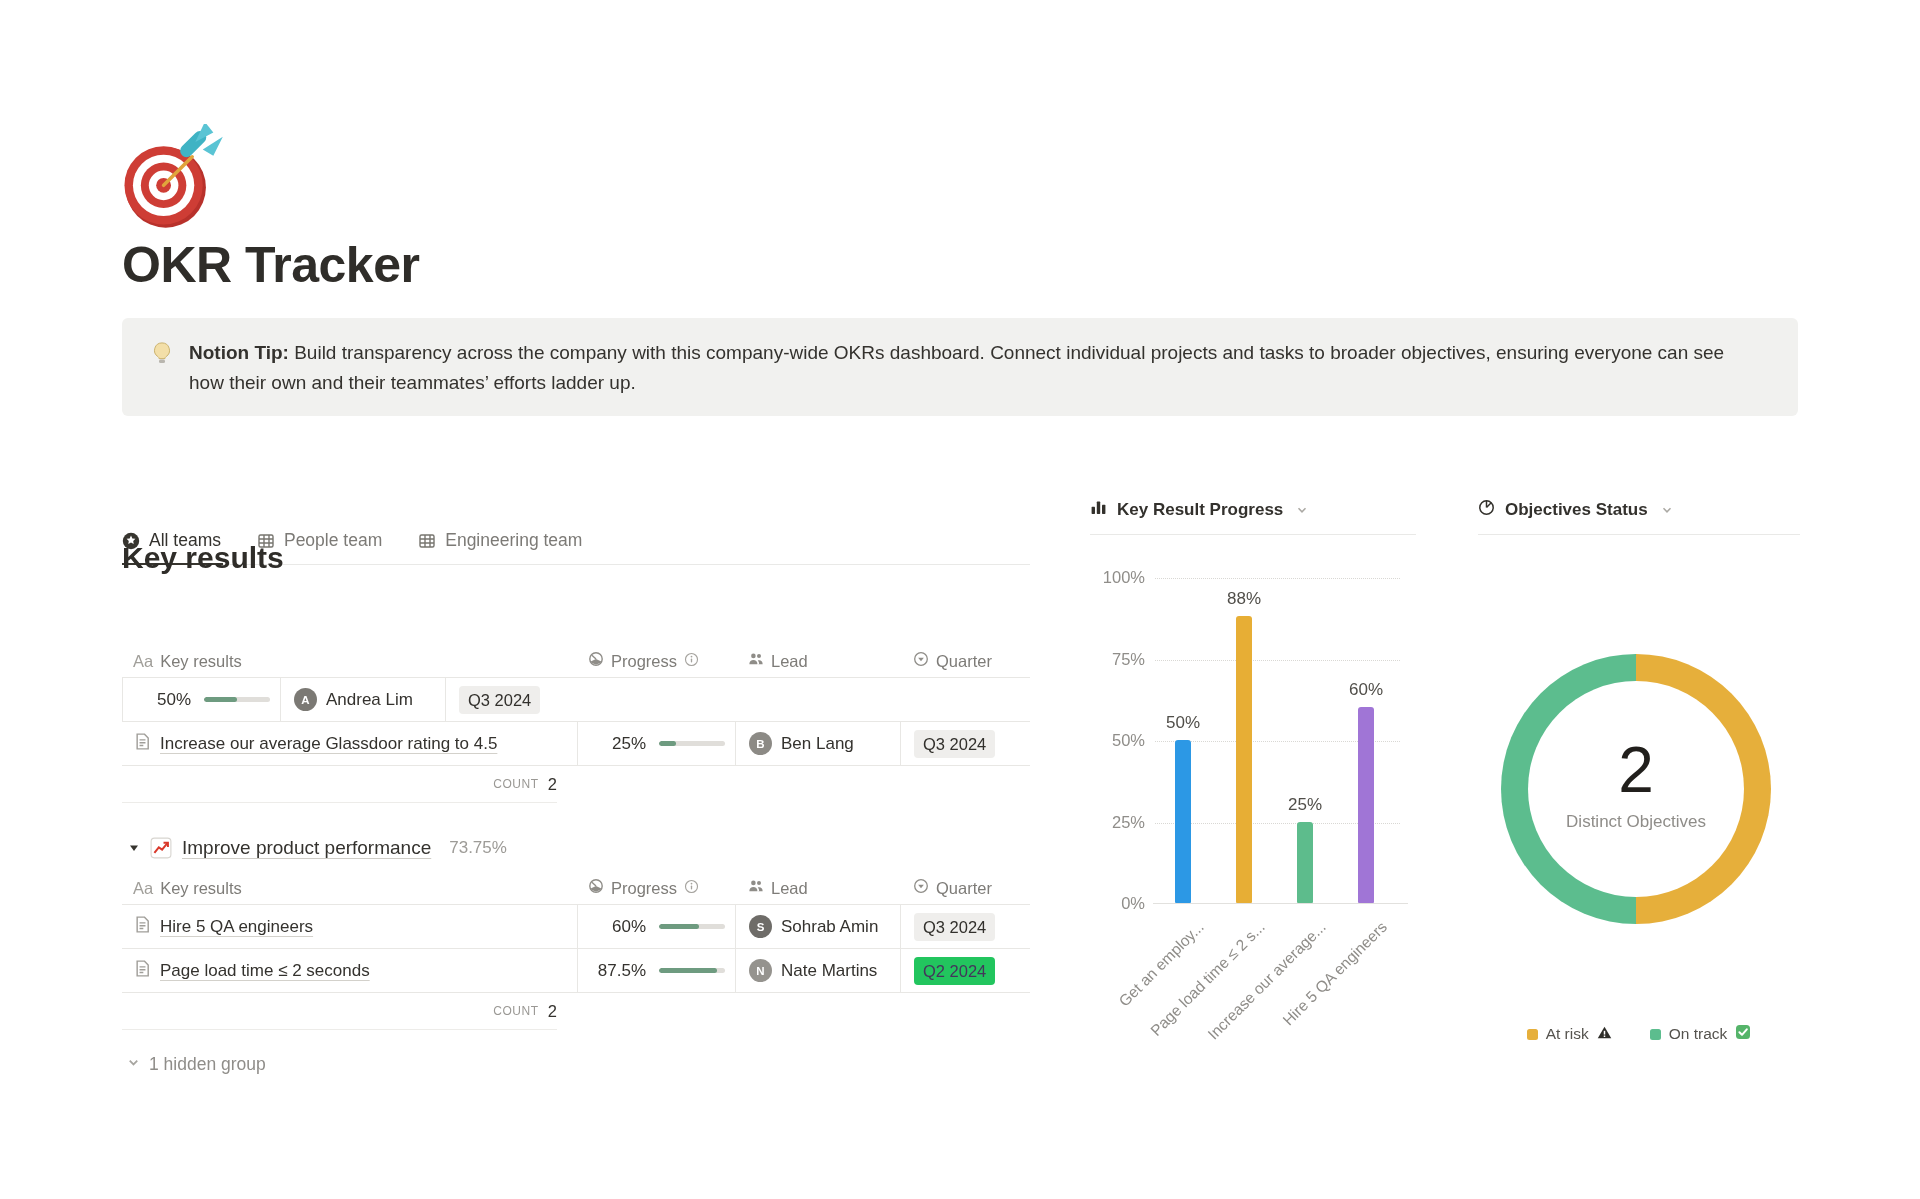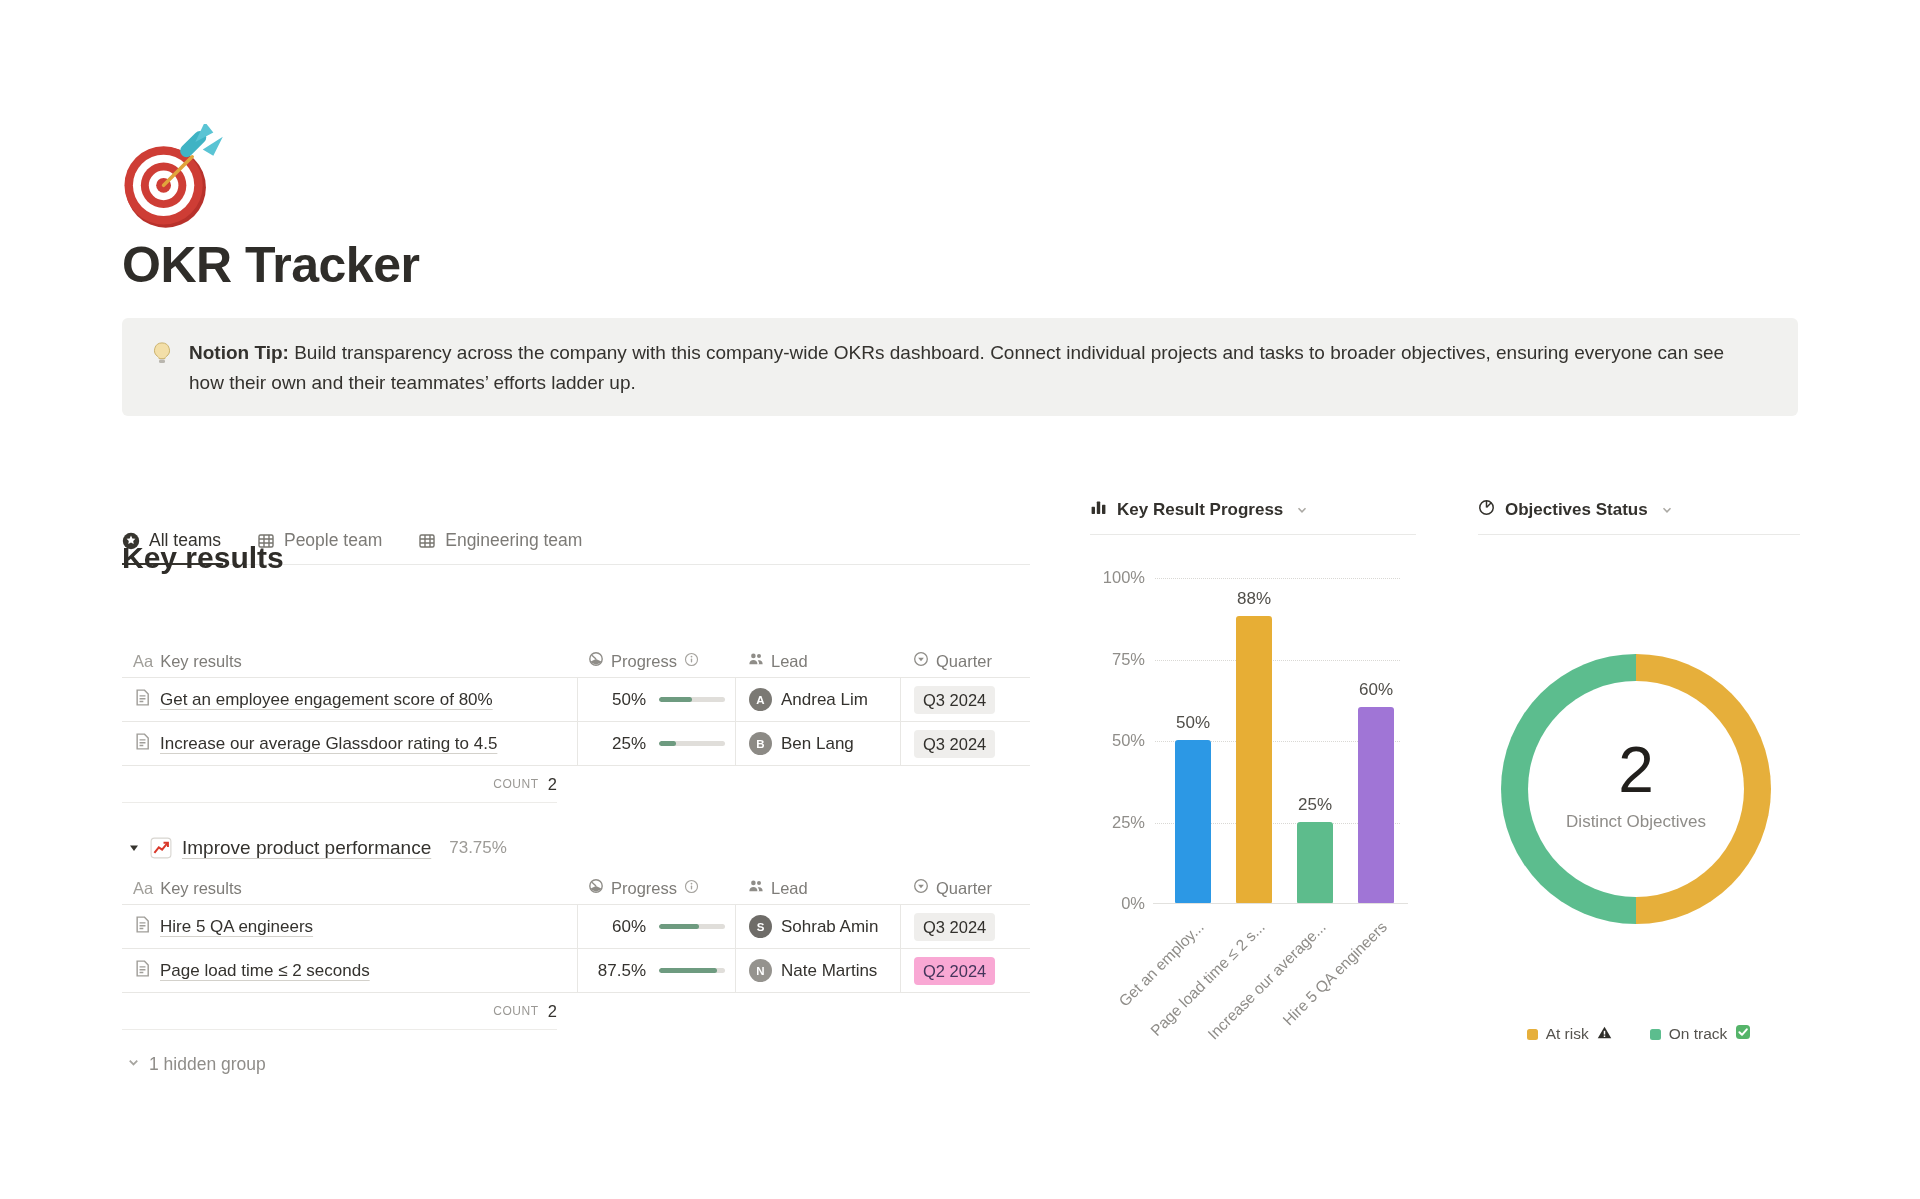--- a/index.html
+++ b/index.html
@@ -66,21 +66,21 @@
   .chart-head { display:flex; align-items:center; gap:10px; padding-bottom:13px; border-bottom:1px solid #E9E9E7; font-size:17px; font-weight:600; color:#33312D; }
   .chart-head .chev { margin-left:2px; display:flex; }
   #bar-head { left:1090px; top:499px; width:326px; }
   #donut-head { left:1478px; top:499px; width:322px; }
 
   
   #plot { left:1155px; top:578px; width:245px; height:326px; }
   .gridline { position:absolute; left:0; width:100%; height:0; border-top:1px dotted #D9D8D4; }
   .axis-zero { position:absolute; left:-2px; bottom:0; width:104%; height:1px; background:#E2E1DE; }
   .ytick { position:absolute; width:60px; text-align:right; font-size:16.5px; color:#8F8D89; }
-  .bar { position:absolute; bottom:1px; width:36px; border-radius:3px 3px 1px 1px; cursor:pointer; }
+  .bar { position:absolute; bottom:1px; width:16px; border-radius:3px 3px 1px 1px; cursor:pointer; }
   .bar-label { position:absolute; bottom:calc(100% + 7px); left:50%; transform:translateX(-50%); font-size:17px; color:#504E49; white-space:nowrap; }
   .xlabel { position:absolute; top:340px; width:170px; text-align:right; font-size:15.5px; color:#8F8D89; white-space:nowrap;
             transform:rotate(-45deg); transform-origin:100% 0; }
 
   
   #donut { left:1501px; top:654px; width:270px; height:270px; border-radius:50%; }
   #donut .hole { position:absolute; inset:27px; background:#fff; border-radius:50%; display:flex; flex-direction:column; align-items:center; justify-content:center; }
   .donut-num { font-size:64px; font-weight:500; color:#211F1C; line-height:1; margin-top:-8px; }
   .donut-sub { font-size:17px; color:#8F8D89; margin-top:10px; }
   #donut-legend { left:1478px; top:1024px; width:322px; display:flex; justify-content:center; gap:38px; }
@@ -191,29 +191,20 @@
           <svg width="16" height="16" viewBox="0 0 16 16">
               <circle cx="8" cy="8" r="6.3" fill="none" stroke="#8F8D88" stroke-width="1.3"></circle>
               <path d="M5.2 6.7h5.6L8 10.3z" fill="#8F8D88"></path>
             </svg>
         </span>
         <span>Quarter</span>
       </div>
     </div>
 
     <div class="trow data">
-      <div class="col-name">
-        <span>
-          <svg width="19" height="19" viewBox="0 0 16 16" fill="none" stroke="#A09E99" stroke-width="1.2">
-              <path d="M3.5 1.8h6.2L12.8 5v9.2H3.5z" fill="#fff"></path>
-              <path d="M5.5 6.6h5M5.5 9h5M5.5 11.4h3.2"></path>
-            </svg>
-        </span>
-        <span class="kr-link">Get an employee engagement score of 80%</span>
-      </div>
       <div class="col-prog">
         <span class="prog-num">50%</span>
         <span class="prog-track">
             <span class="prog-fill" style="display: block; width: 50%;"></span>
           </span>
       </div>
       <div class="col-lead">
         <span class="avatar" style="background: rgb(123, 121, 116);">A</span>
         <span>Andrea Lim</span>
       </div>
@@ -354,21 +345,21 @@
         <span class="prog-num">87.5%</span>
         <span class="prog-track">
             <span class="prog-fill" style="display: block; width: 87.5%;"></span>
           </span>
       </div>
       <div class="col-lead">
         <span class="avatar" style="background: rgb(149, 147, 142);">N</span>
         <span>Nate Martins</span>
       </div>
       <div class="col-quarter">
-        <span class="badge" style="background: #f9a8d4; color: rgb(68, 53, 91);">Q2 2024</span>
+        <span class="badge" style="background: #22c55e; color: rgb(68, 53, 91);">Q2 2024</span>
       </div>
     </div>
 
     <div class="count-row">
       <span class="count-label">count</span>
       <span class="count-val">2</span>
     </div>
   </div>
 
   <div class="abs hidden-group">

